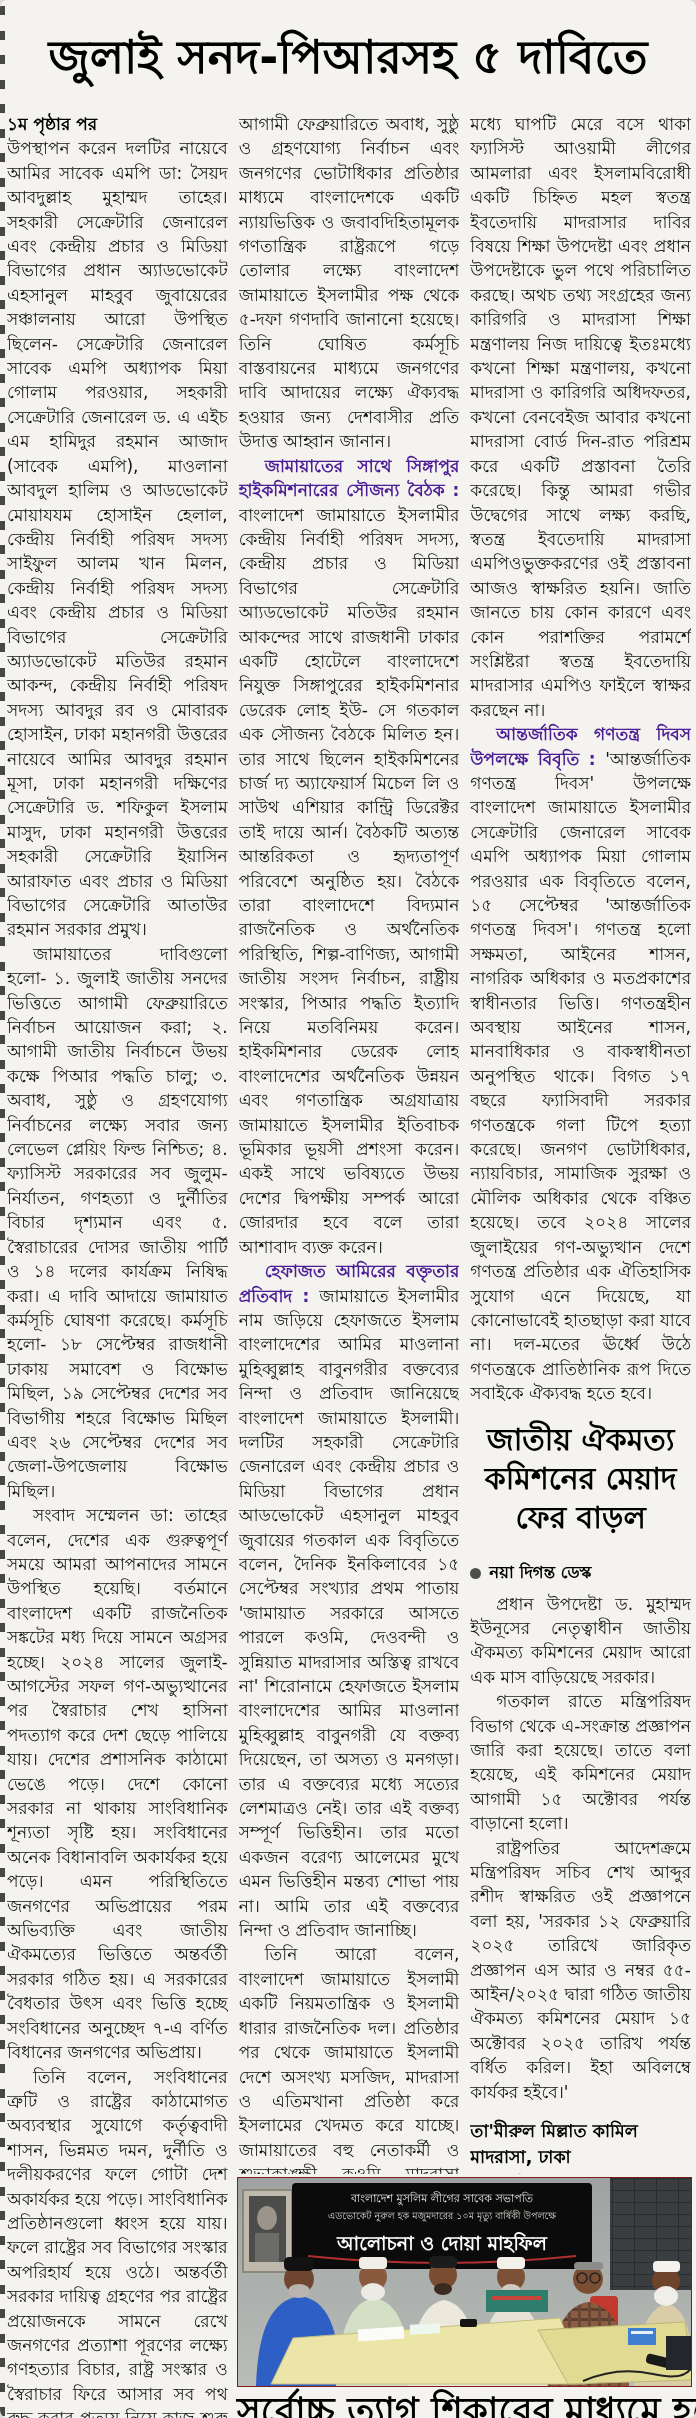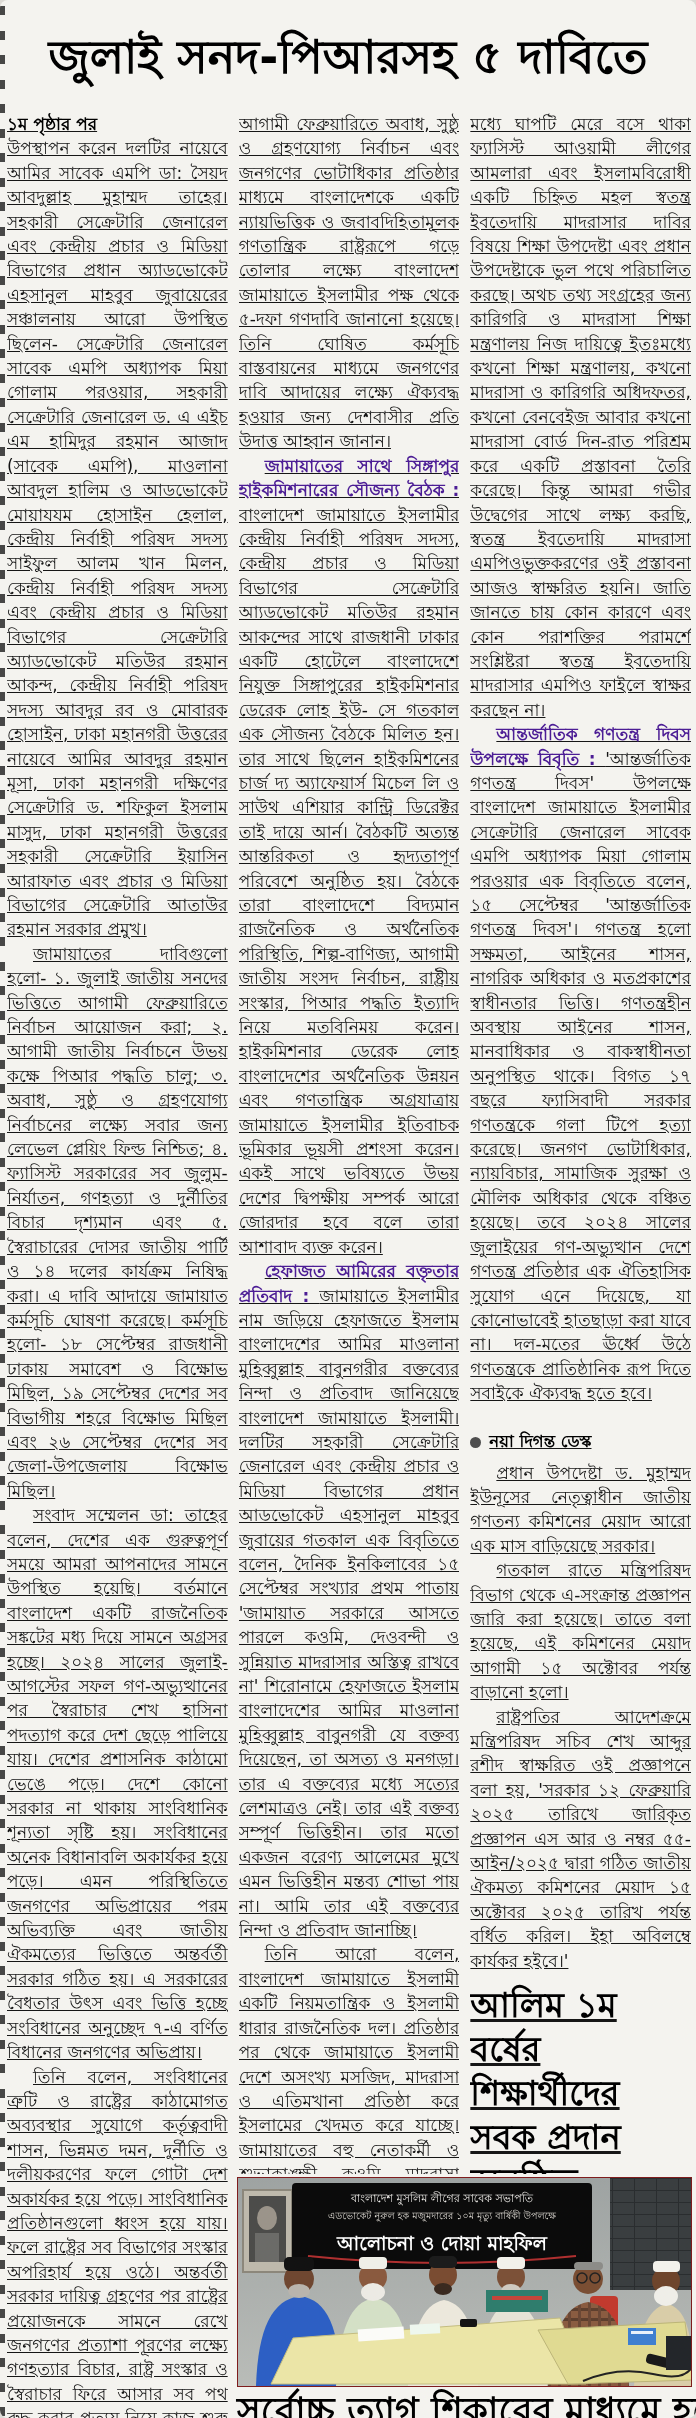--- a/index.html
+++ b/index.html
@@ -21,21 +21,21 @@
     opacity: .8;
   }
   .masthead {
     position: absolute; top: 14px; left: 10px; right: 10px; height: 94px;
     text-align: center;
   }
   .masthead h1 {
     font-size: 46px; line-height: 86px; font-weight: 700; color:#000;
     letter-spacing: 0px; white-space: nowrap;
   }
-  .cols { position:absolute; top:112px; left:7px; right:5px; bottom:0; display:flex; gap:11px;text-decoration:underline; }
+  .cols { position:absolute; top:112px; left:7px; right:5px; bottom:0; display:flex; gap:11px; }
   .col { width: 221px; overflow: hidden; }
   .col-left  { height: 2306px; }
   .col-mid   { height: 2062px; }
   .col-right { height: 2062px; }
 
   .para {
     font-size: 17px; line-height: 24.4px; text-align: justify;
     text-indent: 26px; color:#141414; word-break: break-word;
   }
   .para b { font-weight: 700; color:#4c1d95; }
@@ -99,32 +99,34 @@
         </div>
     </div>
 
     <div class="col col-right">
       <div class="cont">
           <p class="para">মধ্যে ঘাপটি মেরে বসে থাকা ফ্যাসিস্ট আওয়ামী লীগের আমলারা এবং ইসলামবিরোধী একটি চিহ্নিত মহল স্বতন্ত্র ইবতেদায়ি মাদরাসার দাবির বিষয়ে শিক্ষা উপদেষ্টা এবং প্রধান উপদেষ্টাকে ভুল পথে পরিচালিত করছে। অথচ তথ্য সংগ্রহের জন্য কারিগরি ও মাদরাসা শিক্ষা মন্ত্রণালয় নিজ দায়িত্বে ইতঃমধ্যে কখনো শিক্ষা মন্ত্রণালয়, কখনো মাদরাসা ও কারিগরি অধিদফতর, কখনো বেনবেইজ আবার কখনো মাদরাসা বোর্ড দিন-রাত পরিশ্রম করে একটি প্রস্তাবনা তৈরি করেছে। কিন্তু আমরা গভীর উদ্বেগের সাথে লক্ষ্য করছি, স্বতন্ত্র ইবতেদায়ি মাদরাসা এমপিওভুক্তকরণের ওই প্রস্তাবনা আজও স্বাক্ষরিত হয়নি। জাতি জানতে চায় কোন কারণে এবং কোন পরাশক্তির পরামর্শে সংশ্লিষ্টরা স্বতন্ত্র ইবতেদায়ি মাদরাসার এমপিও ফাইলে স্বাক্ষর করছেন না।</p>
           <p class="para"><b>আন্তর্জাতিক গণতন্ত্র দিবস উপলক্ষে বিবৃতি : </b>'আন্তর্জাতিক গণতন্ত্র দিবস' উপলক্ষে বাংলাদেশ জামায়াতে ইসলামীর সেক্রেটারি জেনারেল সাবেক এমপি অধ্যাপক মিয়া গোলাম পরওয়ার এক বিবৃতিতে বলেন, ১৫ সেপ্টেম্বর 'আন্তর্জাতিক গণতন্ত্র দিবস'। গণতন্ত্র হলো সক্ষমতা, আইনের শাসন, নাগরিক অধিকার ও মতপ্রকাশের স্বাধীনতার ভিত্তি। গণতন্ত্রহীন অবস্থায় আইনের শাসন, মানবাধিকার ও বাকস্বাধীনতা অনুপস্থিত থাকে। বিগত ১৭ বছরে ফ্যাসিবাদী সরকার গণতন্ত্রকে গলা টিপে হত্যা করেছে। জনগণ ভোটাধিকার, ন্যায়বিচার, সামাজিক সুরক্ষা ও মৌলিক অধিকার থেকে বঞ্চিত হয়েছে। তবে ২০২৪ সালের জুলাইয়ের গণ-অভ্যুত্থান দেশে গণতন্ত্র প্রতিষ্ঠার এক ঐতিহাসিক সুযোগ এনে দিয়েছে, যা কোনোভাবেই হাতছাড়া করা যাবে না। দল-মতের ঊর্ধ্বে উঠে গণতন্ত্রকে প্রাতিষ্ঠানিক রূপ দিতে সবাইকে ঐক্যবদ্ধ হতে হবে।</p>
         </div>
 
       <div class="embedded-article">
+        <h2 class="a2-headline">জাতীয় ঐকমত্য কমিশনের মেয়াদ ফের বাড়ল</h2>
         <div class="byline">
           <span class="dot"></span>
           <span>নয়া দিগন্ত ডেস্ক</span>
         </div>
         <div>
-            <p class="para">প্রধান উপদেষ্টা ড. মুহাম্মদ ইউনূসের নেতৃত্বাধীন জাতীয় গণতন্য কমিশনের মেয়াদ আরো এক মাস বাড়িয়েছে সরকার।</p>
+            <p class="para">প্রধান উপদেষ্টা ড. মুহাম্মদ ইউনূসের নেতৃত্বাধীন জাতীয় ঐকমত্য কমিশনের মেয়াদ আরো এক মাস বাড়িয়েছে সরকার।</p>
             <p class="para">গতকাল রাতে মন্ত্রিপরিষদ বিভাগ থেকে এ-সংক্রান্ত প্রজ্ঞাপন জারি করা হয়েছে। তাতে বলা হয়েছে, এই কমিশনের মেয়াদ আগামী ১৫ অক্টোবর পর্যন্ত বাড়ানো হলো।</p>
             <p class="para">রাষ্ট্রপতির আদেশক্রমে মন্ত্রিপরিষদ সচিব শেখ আব্দুর রশীদ স্বাক্ষরিত ওই প্রজ্ঞাপনে বলা হয়, 'সরকার ১২ ফেব্রুয়ারি ২০২৫ তারিখে জারিকৃত প্রজ্ঞাপন এস আর ও নম্বর ৫৫-আইন/২০২৫ দ্বারা গঠিত জাতীয় ঐকমত্য কমিশনের মেয়াদ ১৫ অক্টোবর ২০২৫ তারিখ পর্যন্ত বর্ধিত করিল। ইহা অবিলম্বে কার্যকর হইবে।'</p>
           </div>
       </div>
 
       <div class="embedded-article">
+        <div class="kicker">তা'মীরুল মিল্লাত কামিল মাদরাসা, ঢাকা</div>
         <h2 class="a3-headline">আলিম ১ম বর্ষের শিক্ষার্থীদের সবক প্রদান অনুষ্ঠিত</h2>
 
       </div>
     </div>
   </div>
 
   <div class="photo-block">
     <svg width="455" height="208" viewBox="0 0 455 208" xmlns="http://www.w3.org/2000/svg">
       <defs>
         <linearGradient id="wall" x1="0" y1="0" x2="0" y2="1">

